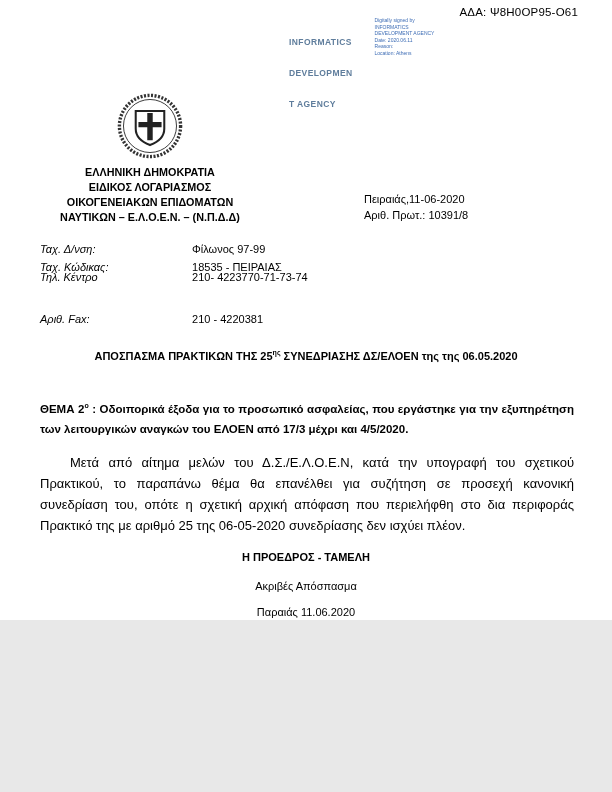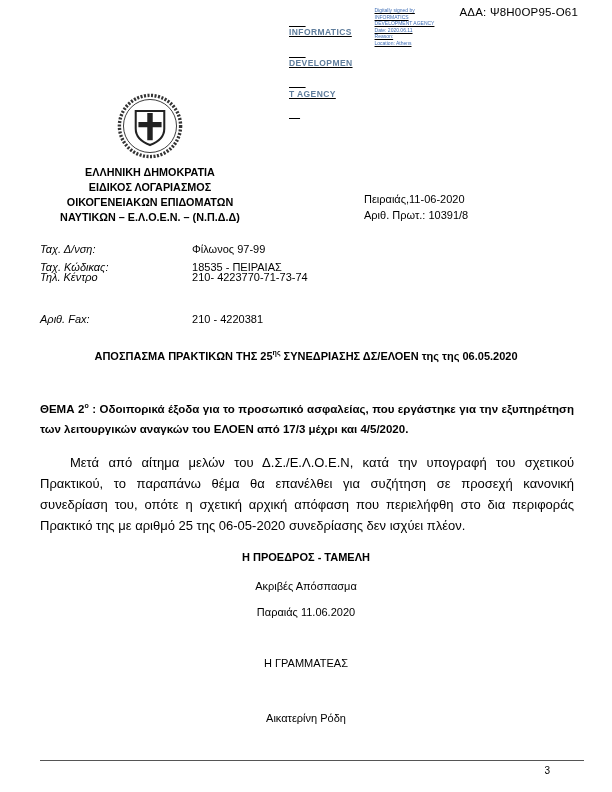--- a/index.html
+++ b/index.html
@@ -1,33 +1,33 @@
 <!DOCTYPE html>
 <html><head>
 <meta charset="utf-8">
 <style>
   html,body{margin:0;padding:0;background:#e8e8e8;}
   .page{
     position:relative;
-    width:612px;height:792px;
+    width:612px;height:620px;
     margin:0 auto;
     background:#ffffff;
     font-family:"Liberation Sans",sans-serif;
     color:#000;
     overflow:hidden;
   }
   
   .ada{
     position:absolute;top:6px;right:34px;
     font-size:11.5px;letter-spacing:.2px;
   }
   
   .stamp{
-    position:absolute;top:7px;left:289px;
-    display:flex;gap:22px;align-items:flex-start;text-decoration:underline;
+    position:absolute;top:17px;left:289px;
+    display:flex;gap:22px;align-items:flex-start;
   }
   .stamp-agency{
     color:#5f7d9c;font-size:8.5px;font-weight:bold;
     line-height:1.2;letter-spacing:.4px;white-space:pre;
   }
   .stamp-detail{
     color:#3e6db5;font-size:5px;line-height:1.3;
   }
   .stamp-detail span{display:block;}
   

